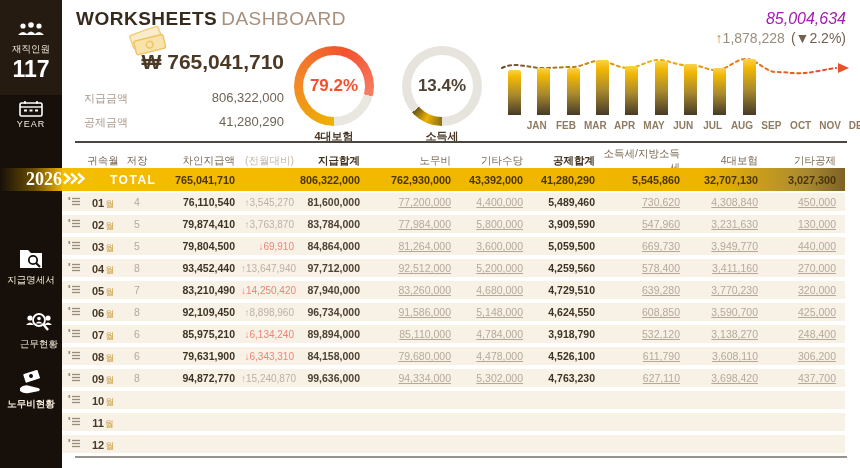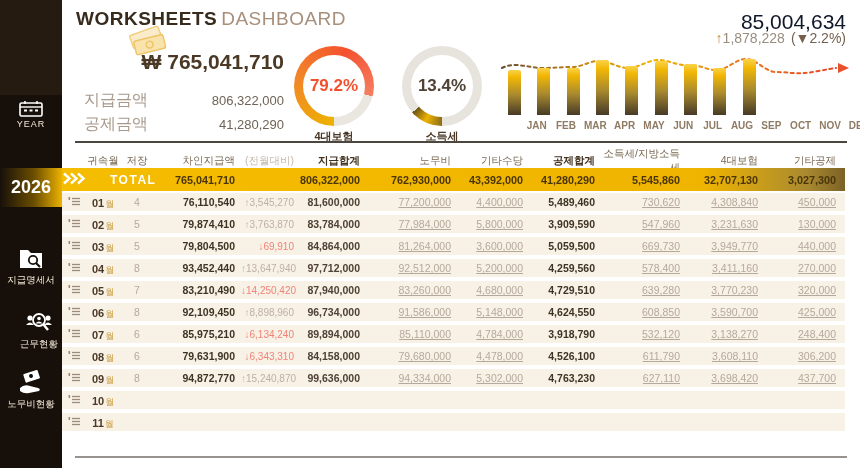--- a/index.html
+++ b/index.html
@@ -7,53 +7,53 @@
   .screen { position:relative; width:860px; height:468px; background:#fff; }
 
   
   .sidebar { position:absolute; left:0; top:0; width:62px; height:468px; background:#17100a; }
   .sb-topbg { position:absolute; left:0; top:0; width:62px; height:95px; background:#261b11; }
   .sb-emp { position:absolute; left:0; top:22px; width:62px; text-align:center; color:#fff; }
   .sb-label { font-size:9.5px; color:#f3ead9; margin-top:2px; }
   .sb-value { font-size:23px; font-weight:bold; color:#fff; line-height:1.15; }
   .sb-year { position:absolute; left:0; top:100px; width:62px; text-align:center; color:#efe6d4; }
   .sb-year .sb-label { letter-spacing:1px; font-size:9px; }
-  .year-band { position:absolute; left:0; top:168px; width:62px; height:39px;
+  .year-band { position:absolute; left:0; top:168px; width:62px; height:23px;
     background:linear-gradient(90deg,#17100a 0%,#6b4e00 55%,#edb200 100%);
-    color:#fff; font-size:18px; font-weight:bold; display:flex; align-items:center; justify-content:center; cursor:pointer; }
+    color:#fff; font-size:18px; font-weight:bold; display:flex; align-items:center; justify-content:flex-end; cursor:pointer;font-family:Liberation Serif, serif; }
   .sb-item { position:absolute; left:0; width:62px; text-align:center; color:#f3ead9; font-size:9.5px; cursor:pointer; }
-  .sb-item-0 { top:246px; } .sb-item-1 { top:310px;padding-left:16px; } .sb-item-2 { top:370px; }
+  .sb-item-0 { top:246px; } .sb-item-1 { top:310px;padding-left:16px; } .sb-item-2 { top:370px;font-weight:bold; }
   .sb-item svg { display:block; margin:0 auto 2px auto; }
 
   
   .main { position:absolute; left:62px; top:0; width:798px; height:468px; background:#fff; }
   .title { position:absolute; left:14px; top:8px; font-size:19px; letter-spacing:.5px; white-space:nowrap; }
   .t1 { color:#372b1e; font-weight:bold; }
   .t2 { color:#a78f7b; margin-left:4px; }
 
   .money-icon { position:absolute; left:66px; top:28px; transform:rotate(-14deg); }
   .amount { position:absolute; left:30px; top:50px; width:192px; text-align:right;
     font-size:21px; font-weight:bold; color:#4b3926; }
   .sumrow { position:absolute; left:22px; width:200px; display:flex; justify-content:space-between; align-items:baseline; }
   .sumrow-0 { top:90px; } .sumrow-1 { top:114px; }
-  .sumrow .lbl { font-size:16px; color:#a8988a; }
+  .sumrow .lbl { font-size:11px; color:#a8988a; }
   .sumrow .val { font-size:13px; color:#6f6355; }
 
   
   .gauge { position:absolute; top:46px; width:84px; text-align:center; }
   .gauge-0 { left:230px; } .gauge-1 { left:338px; }
   .ring { width:80px; height:80px; border-radius:50%; margin:0 auto; position:relative; background:#eae6e0; }
   .hole { position:absolute; left:9px; top:9px; width:62px; height:62px; border-radius:50%;
     background:#fff; display:flex; align-items:center; justify-content:center; }
   .pct { font-size:17px; font-weight:bold; }
   .gauge-0 .pct { color:#f4502e; } .gauge-1 .pct { color:#4f4133; }
   .glabel { margin-top:3px; font-size:11px; font-weight:bold; color:#4a3826; }
 
   
-  .avg { position:absolute; right:14px; top:10px; font-size:21px; color:#0f172a; }
+  .avg { position:absolute; right:14px; top:10px; font-size:16px; color:#a21caf;font-style:italic; }
   .substat { position:absolute; right:14px; top:30px; font-size:14px; color:#9a8d80; }
   .substat .s-arrow { color:#bd8f35; }
   .substat .s-pct { color:#74604e; margin-left:6px; }
   .trend-svg { position:absolute; left:438px; top:42px; }
   .bars { position:absolute; left:438px; top:57px; width:352px; height:58px;
     display:grid; grid-template-columns:repeat(12,1fr); align-items:end; justify-items:center; }
   .bar { width:13px; border-radius:2px 2px 0 0;
     background:linear-gradient(180deg,#f9d34a 0%,#f2b705 16%,#a98a2e 55%,#463a28 100%); }
   .mlabels { position:absolute; left:438px; top:120px; width:352px; display:grid;
     grid-template-columns:repeat(12,1fr); text-align:center; font-size:10px; font-weight:bold; color:#8f7b63;margin-left:22px; }
@@ -87,20 +87,32 @@
   .table-botline { position:absolute; left:13px; top:456px; width:772px; height:2px; background:#98938c; }
 </style>
 </head>
 <body>
 
 <div class="screen">
 
   <aside class="sidebar">
     <div class="sb-topbg"></div>
 
+    <div class="sb-emp">
+      <svg width="32" height="15" viewBox="0 0 32 15">
+        <circle cx="8" cy="4" r="2.6" fill="#fff"></circle>
+          <circle cx="16" cy="3" r="2.8" fill="#fff"></circle>
+          <circle cx="24" cy="4" r="2.6" fill="#fff"></circle>
+        <path d="M3,13 q5,-6 10,0 z" fill="#fff"></path>
+          <path d="M11,13 q5,-7 10,0 z" fill="#fff"></path>
+          <path d="M19,13 q5,-6 10,0 z" fill="#fff"></path>
+      </svg>
+      <div class="sb-label">재직인원</div>
+      <div class="sb-value">117</div>
+    </div>
 
     <div class="sb-year">
       <svg width="24" height="17" viewBox="0 0 24 17" style="display:block;margin:0 auto 1px auto;">
         <rect x="1" y="3" width="22" height="13" rx="1.5" fill="none" stroke="#fff" stroke-width="1.6"></rect>
         <line x1="1" y1="7" x2="23" y2="7" stroke="#fff" stroke-width="1.4"></line>
         <line x1="6" y1="1" x2="6" y2="4" stroke="#fff" stroke-width="1.6"></line>
         <line x1="18" y1="1" x2="18" y2="4" stroke="#fff" stroke-width="1.6"></line>
         <rect x="5" y="9.5" width="3" height="2" fill="#fff"></rect>
           <rect x="10.5" y="9.5" width="3" height="2" fill="#fff"></rect>
           <rect x="16" y="9.5" width="3" height="2" fill="#fff"></rect>
@@ -526,17 +538,38 @@
           <div class="c-r delta"></div>
           <div class="c-r cell-pay"></div>
           <div class="c-r cell-dim"></div>
           <div class="c-r cell-dim"></div>
           <div class="c-r cell-ded"></div>
           <div class="c-r cell-dim"></div>
           <div class="c-r cell-dim"></div>
           <div class="c-r cell-dim"></div>
         </div>
 
+        <div class="trow grid12">
+          <div style="text-align:center;">
+            <svg width="13" height="11" viewBox="0 0 13 11">
+              <rect x="0.5" y="1" width="1.6" height="3" fill="#9a8b7a"></rect>
+              <line x1="4" y1="2.5" x2="12" y2="2.5" stroke="#9a8b7a" stroke-width="1.3"></line>
+              <line x1="4" y1="5.5" x2="12" y2="5.5" stroke="#9a8b7a" stroke-width="1.3"></line>
+              <line x1="4" y1="8.5" x2="12" y2="8.5" stroke="#9a8b7a" stroke-width="1.3"></line>
+            </svg>
+          </div>
+          <div class="c-c"><span class="mnum">12</span><span class="msuf">월</span></div>
+          <div class="c-c savecell"></div>
+          <div class="c-r cell-net"></div>
+          <div class="c-r delta"></div>
+          <div class="c-r cell-pay"></div>
+          <div class="c-r cell-dim"></div>
+          <div class="c-r cell-dim"></div>
+          <div class="c-r cell-ded"></div>
+          <div class="c-r cell-dim"></div>
+          <div class="c-r cell-dim"></div>
+          <div class="c-r cell-dim"></div>
+        </div>
       </div>
 
     <div class="table-botline"></div>
   </main>
 </div>
 
 </body></html>

